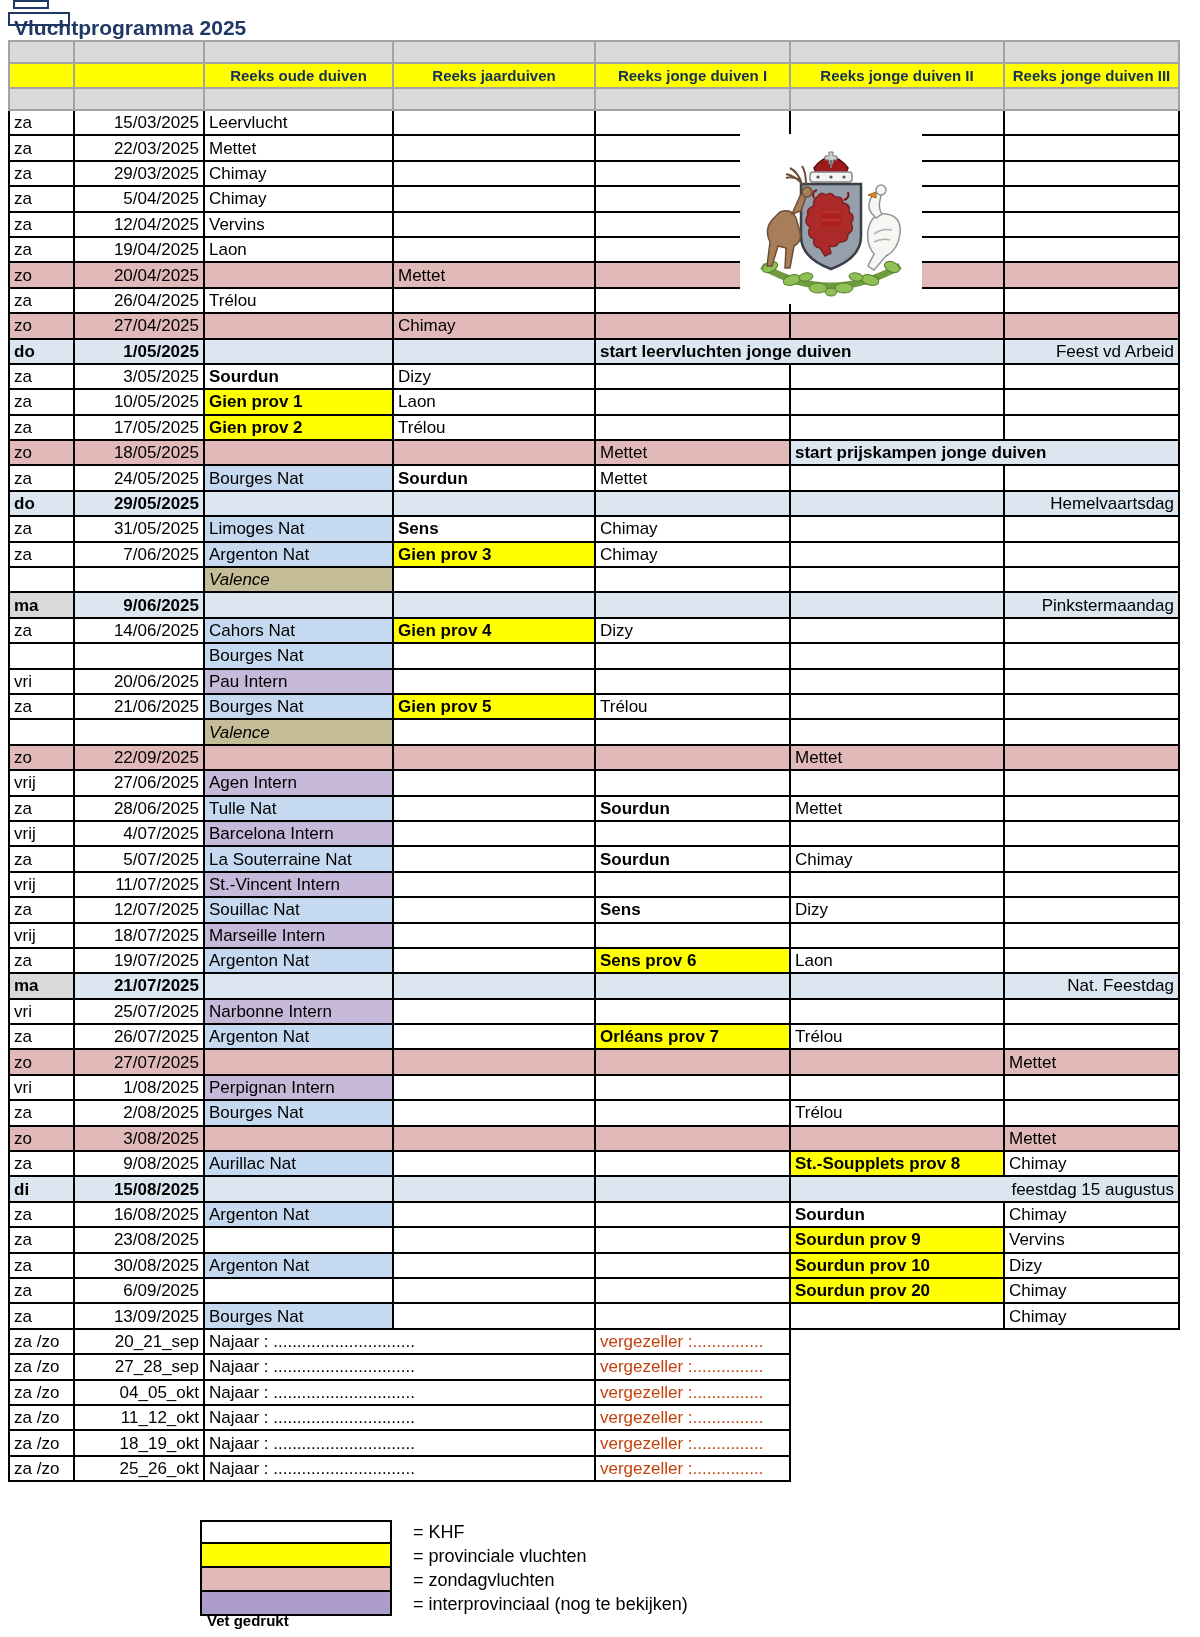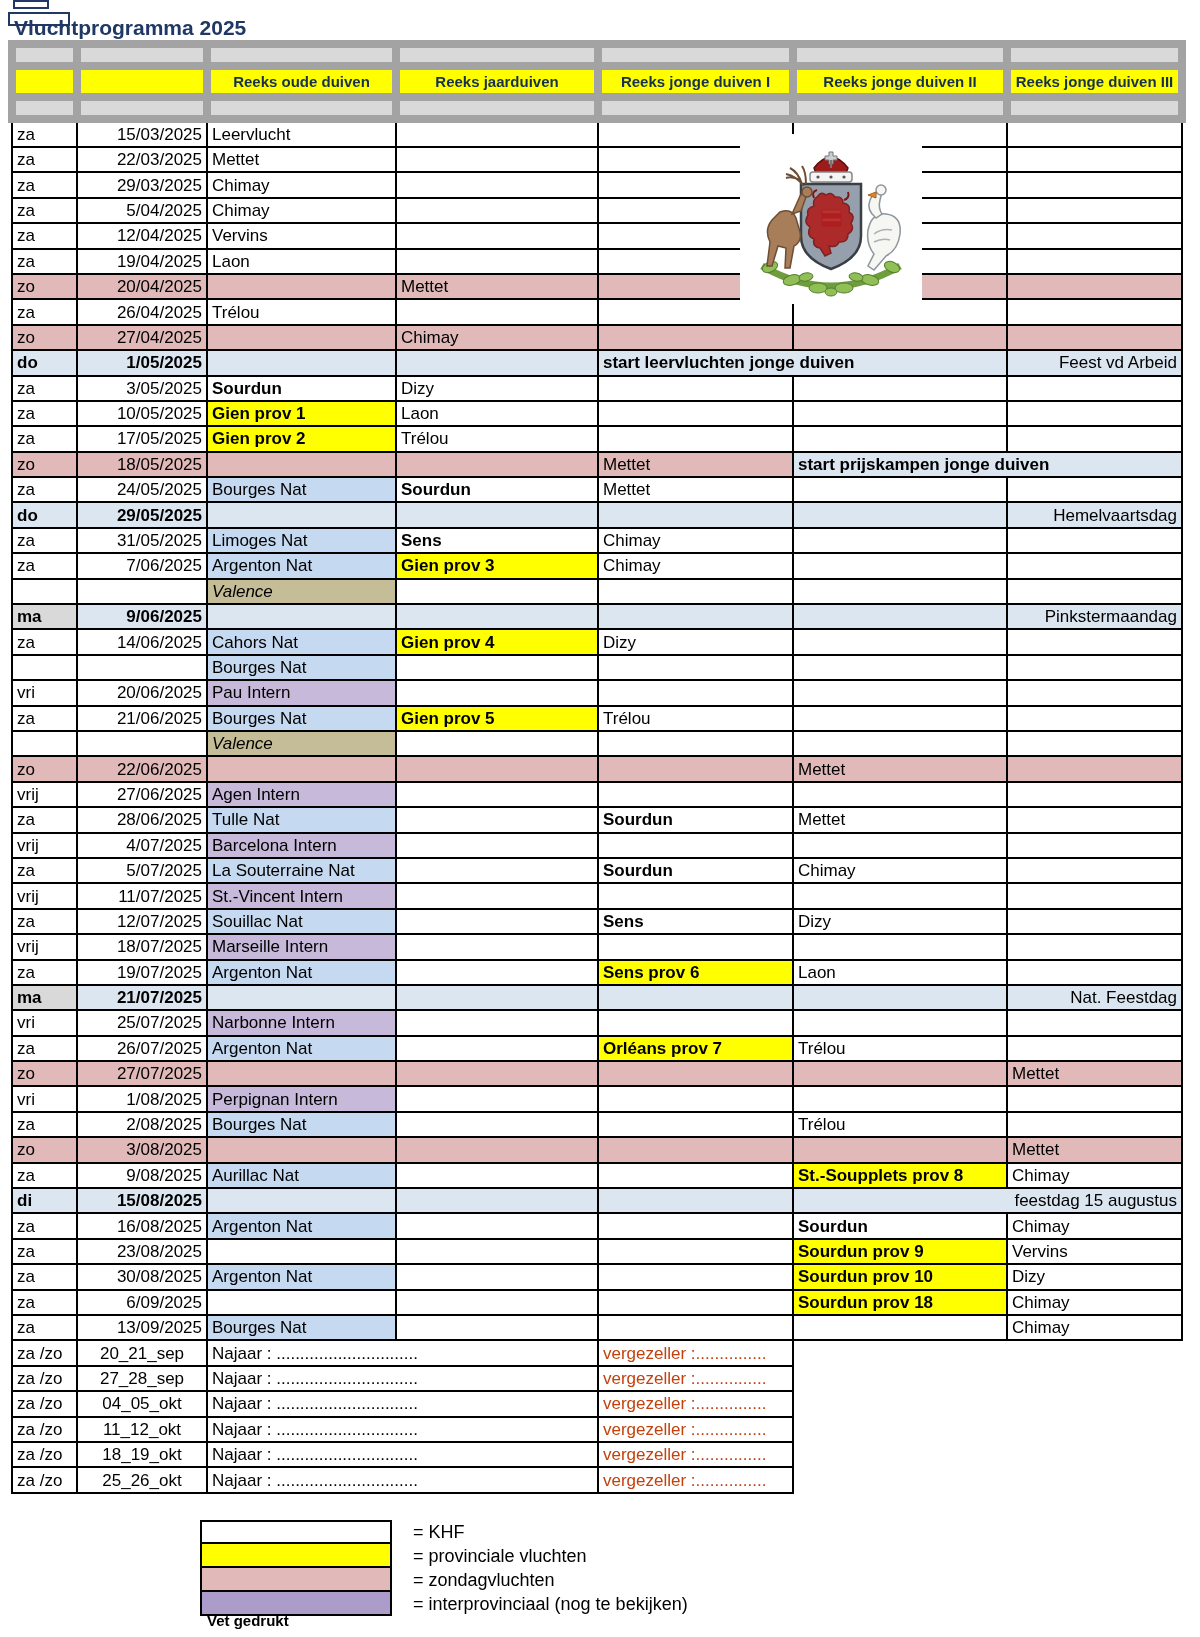--- a/index.html
+++ b/index.html
@@ -8,33 +8,33 @@
 
   
   .corner-tab{position:absolute;left:13px;top:0;width:36px;height:9px;background:#fff;border:2px solid #1F3864;box-sizing:border-box;}
   .title-cell{position:absolute;left:8px;top:12px;width:62px;height:14px;border:2px solid #1F3864;box-sizing:border-box;overflow:visible;}
   .title-cell span{display:inline-block;white-space:nowrap;font-size:21px;font-weight:bold;color:#1F3864;padding:2px 0 0 4px;}
   .region{position:absolute;left:788px;top:13px;width:390px;height:27px;background:#FFFF00;font-size:19px;font-weight:bold;color:#111;text-align:center;line-height:27px;box-sizing:border-box;}
 
   
   table.sched{position:absolute;left:8px;top:40px;width:1170px;table-layout:fixed;border-collapse:collapse;}
   table.sched td{height:25.4px;padding:0 4px;font-size:17px;overflow:hidden;white-space:nowrap;box-sizing:border-box;line-height:23px;}
-  thead td{background:#D9D9D9;border:8px solid #a3a3a3;}
+  thead td{background:#D9D9D9;border:2px solid #a3a3a3;}
   thead tr.spacer1 td{height:22px;}
   thead tr.spacer2 td{height:22px;}
   thead tr.cols td{background:#FFFF00;height:25px;font-weight:bold;font-size:15px;color:#16304f;text-align:center;}
   tbody td{border:2px solid #000;}
   tbody tr.thin td{border-top-width:1px;}
   tbody tr.sunday td{background:#E0B9B8;}
   tbody tr.holiday td{background:#DCE6F1;}
   tbody tr.holiday td.day, tbody tr.holiday td.date{font-weight:bold;}
   td.day{font-size:16px;padding-left:4px;}
   td.gray{background:#D9D9D9 !important;}
   td.date{text-align:right;padding-right:6px;margin-left:26px;}
-  td.najdate{text-align:center;padding-left:3px;}
+  td.najdate{text-align:right;padding-left:3px;}
   td.clip{white-space:nowrap;overflow:hidden;}
   td.bold{font-weight:bold;}
   td.prov{background:#FFFF00 !important;font-weight:bold;}
   td.nat{background:#C5D9F1;}
   td.intern{background:#C7B9DA;}
   td.val{background:#C4BD97;font-style:italic;}
   td.note{background:#DCE6F1 !important;font-weight:bold;font-size:14px;text-align:left;}
   td.right{text-align:right;padding-right:3px;}
   td.najaar{font-size:17px;}
   td.vergez{font-size:13px;color:#c2410c;}
@@ -325,21 +325,21 @@
           <td class="day"></td>
           <td class="date"></td>
           <td class="c val">Valence</td>
           <td class="c "></td>
           <td class="c "></td>
           <td class="c "></td>
           <td class="c "></td>
         </tr>
         <tr class="sunday">
           <td class="day">zo</td>
-          <td class="date">22/06/2025</td>
+          <td class="date">22/09/2025</td>
           <td class="c "></td>
           <td class="c "></td>
           <td class="c "></td>
           <td class="c ">Mettet</td>
           <td class="c "></td>
         </tr>
         <tr class="normal">
           <td class="day">vrij</td>
           <td class="date">27/06/2025</td>
           <td class="c intern">Agen Intern</td>
@@ -517,21 +517,21 @@
           <td class="c "></td>
           <td class="c prov">Sourdun prov 10</td>
           <td class="c ">Dizy</td>
         </tr>
         <tr class="normal">
           <td class="day">za</td>
           <td class="date">6/09/2025</td>
           <td class="c "></td>
           <td class="c "></td>
           <td class="c "></td>
-          <td class="c prov">Sourdun prov 18</td>
+          <td class="c prov">Sourdun prov 20</td>
           <td class="c ">Chimay</td>
         </tr>
         <tr class="normal lastrace">
           <td class="day">za</td>
           <td class="date">13/09/2025</td>
           <td class="c nat">Bourges Nat</td>
           <td class="c "></td>
           <td class="c "></td>
           <td class="c "></td>
           <td class="c ">Chimay</td>

